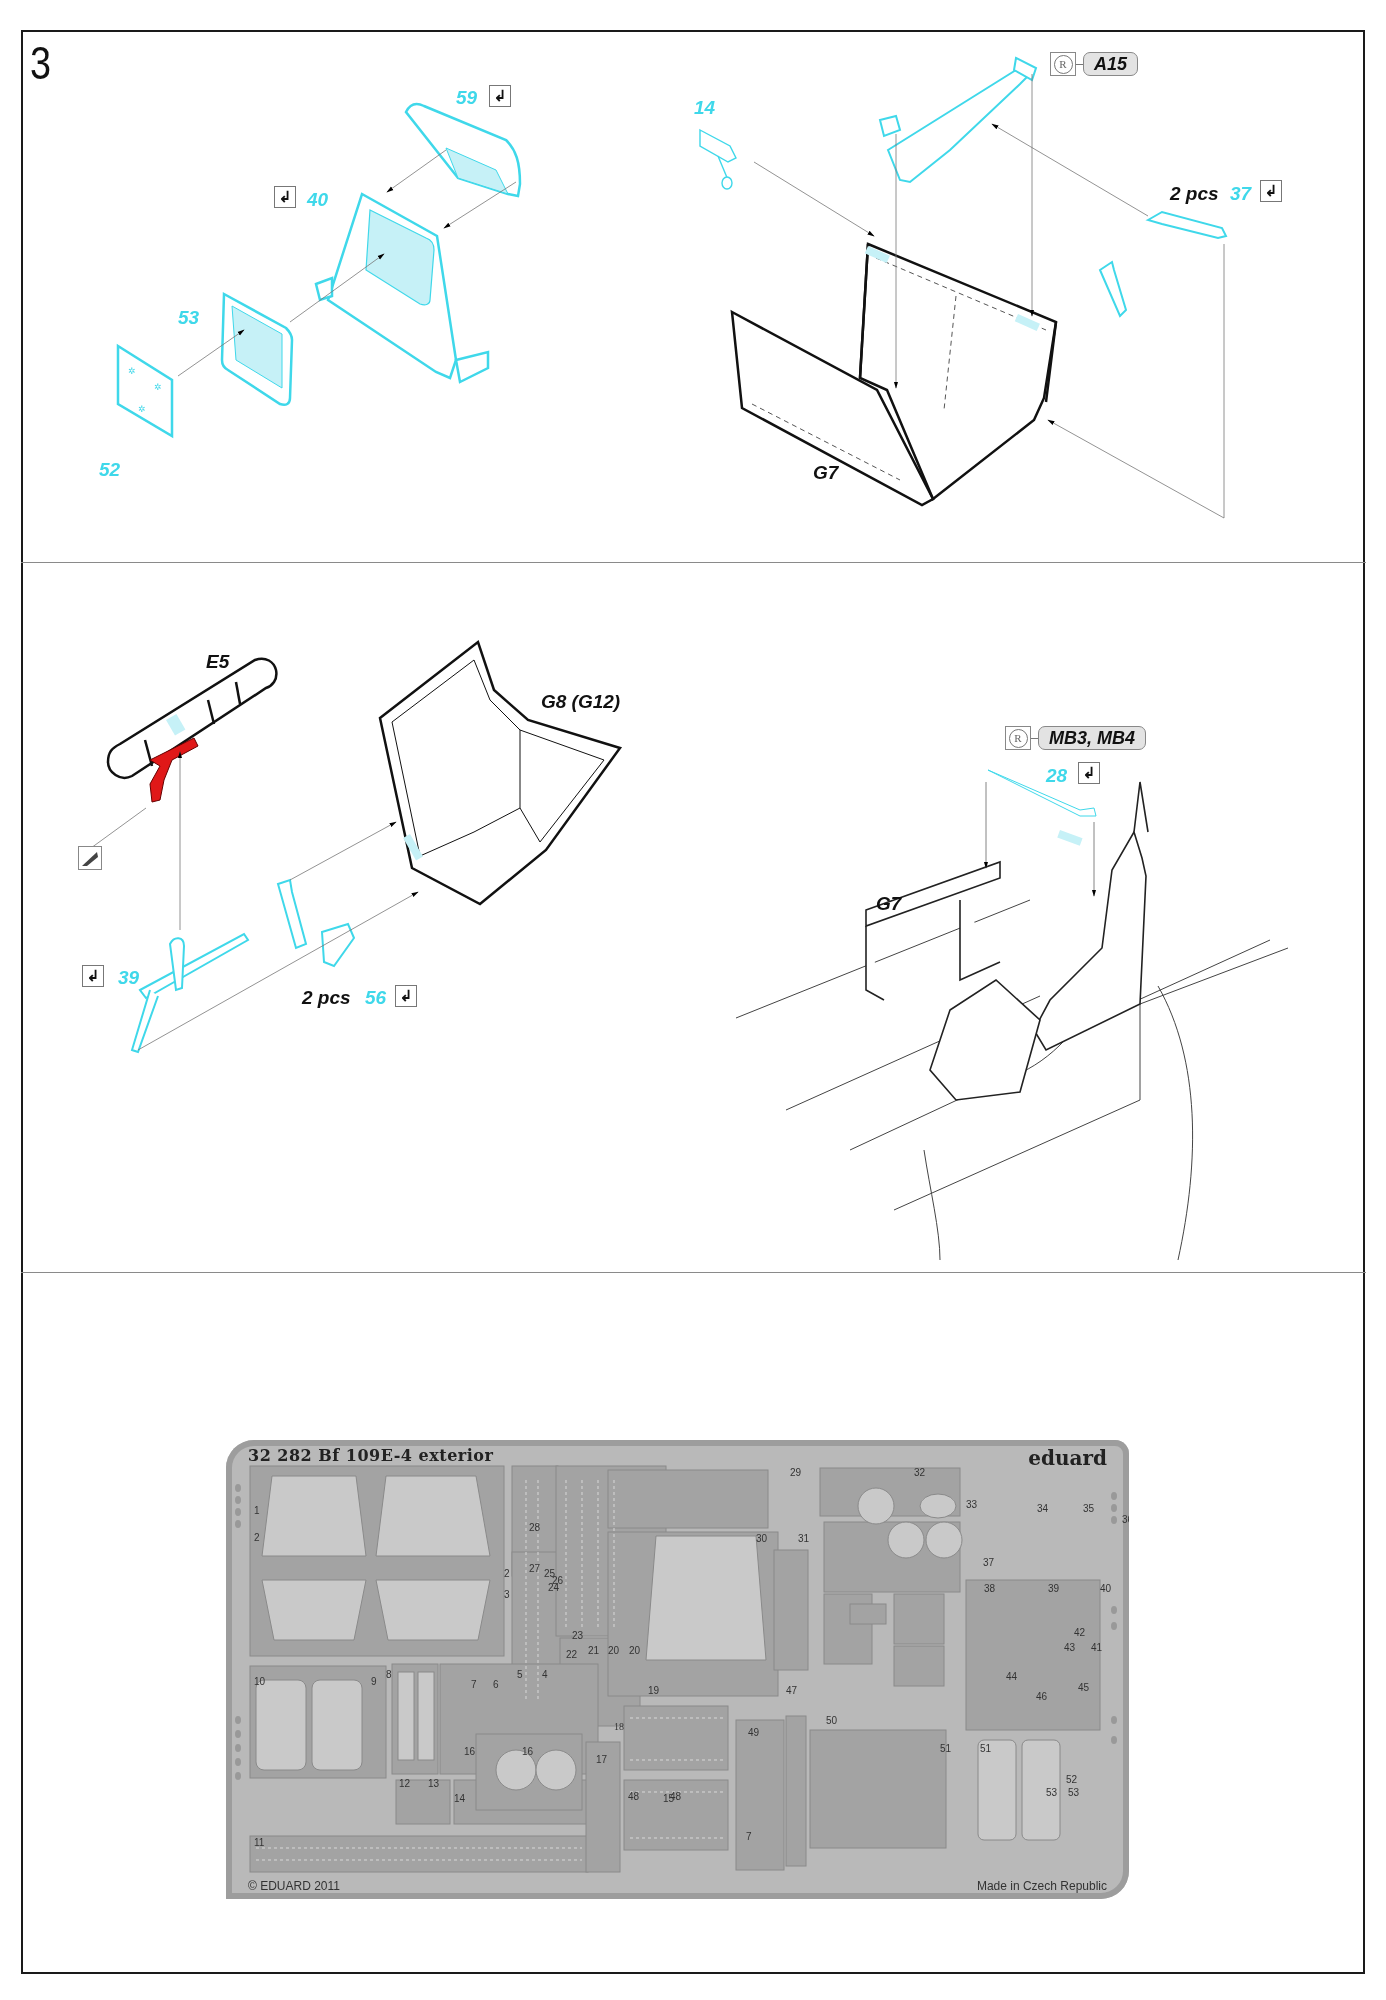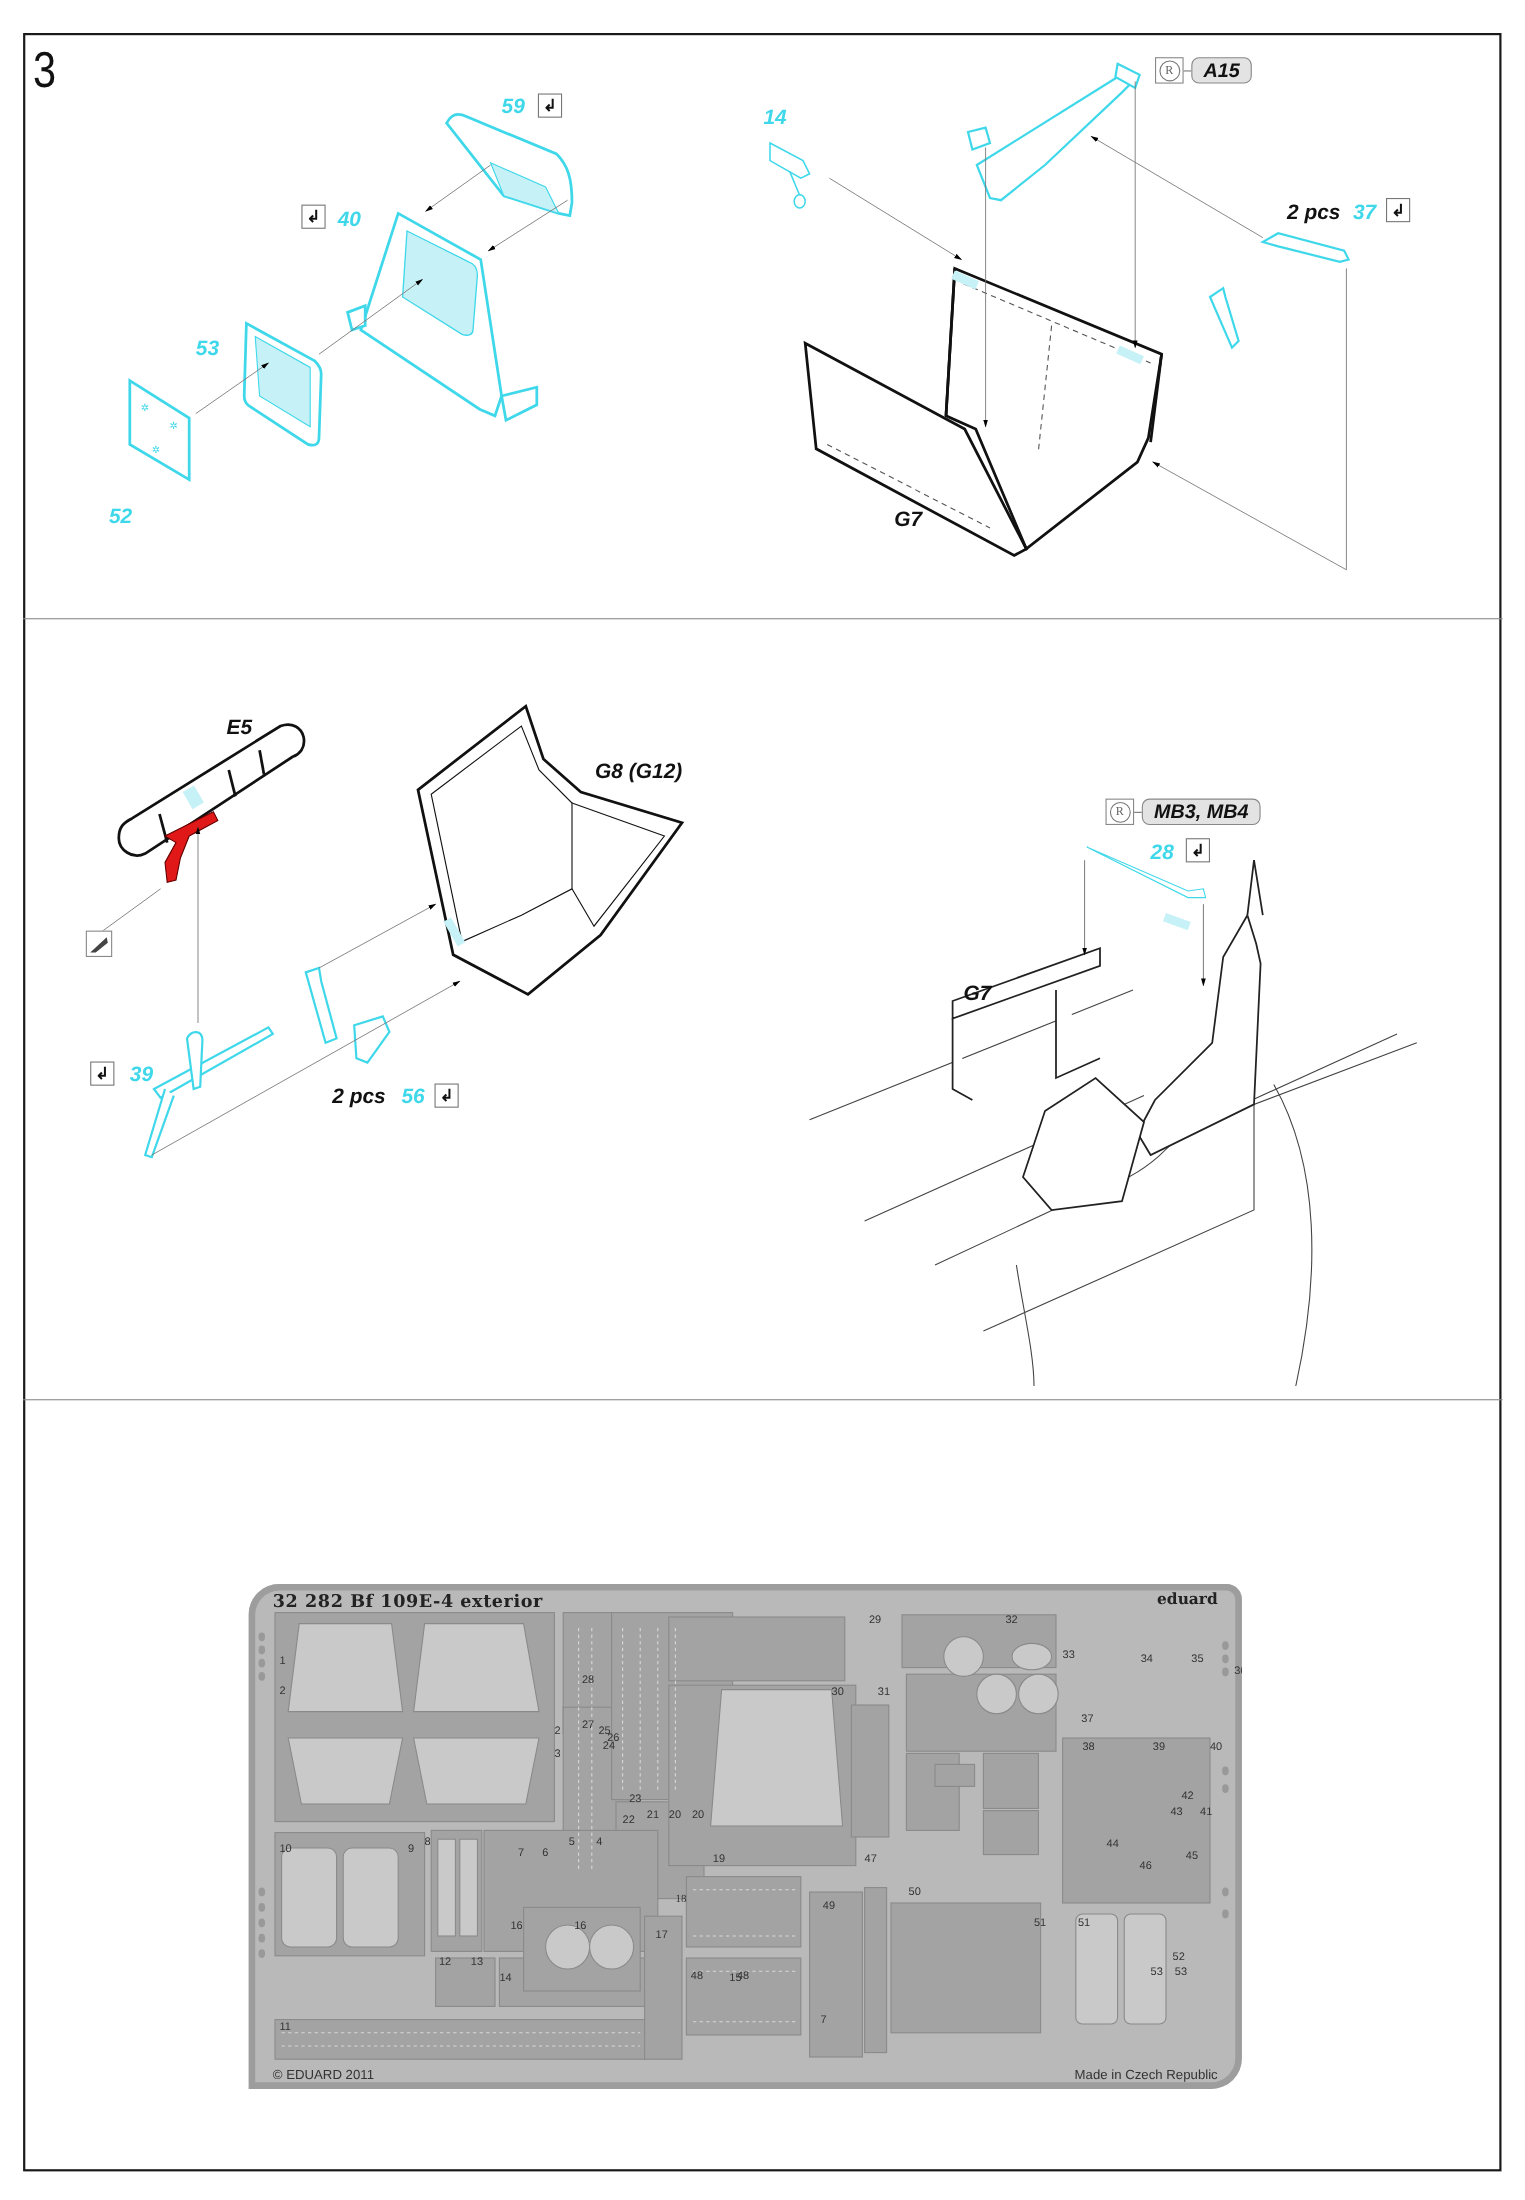--- a/index.html
+++ b/index.html
@@ -12,21 +12,21 @@
   .bend{position:absolute;width:22px;height:22px;border:1px solid #777;background:#fff;box-sizing:border-box;display:flex;align-items:center;justify-content:center;font-size:15px;font-weight:bold;color:#111;}
   .rmark{position:absolute;width:26px;height:24px;border:1px solid #888;background:#fff;box-sizing:border-box;display:flex;align-items:center;justify-content:center;}
   .rmark span{width:17px;height:17px;border:1px solid #777;border-radius:50%;font-size:11px;font-family:"Liberation Serif",serif;color:#666;display:flex;align-items:center;justify-content:center;}
   .rline{position:absolute;height:1px;width:7px;background:#777;}
   .pill{position:absolute;height:24px;border:1px solid #888;border-radius:7px;background:#e3e3e3;box-sizing:border-box;padding:0 10px;font-weight:bold;font-style:italic;font-size:18px;color:#111;display:flex;align-items:center;white-space:nowrap;}
   .paint-icon{position:absolute;width:24px;height:24px;border:1px solid #888;background:#fff;box-sizing:border-box;}
   svg.art{position:absolute;left:0;top:0;}
   
   .fret{position:absolute;left:226px;top:1440px;width:903px;height:459px;background:#b9b9b9;border-radius:28px 14px 28px 0;box-shadow:inset 0 0 0 6px #9d9d9d;overflow:hidden;}
   .fret-title{position:absolute;left:22px;top:6px;font-family:"DejaVu Serif",serif;font-weight:bold;font-size:16px;color:#222;letter-spacing:0.5px;}
-  .fret-brand{position:absolute;right:22px;top:6px;font-family:"DejaVu Serif",serif;font-weight:bold;font-size:14px;color:#222;}
+  .fret-brand{position:absolute;right:22px;top:6px;font-family:"DejaVu Serif",serif;font-weight:bold;font-size:20px;color:#222;}
   .fret-copy{position:absolute;left:22px;bottom:6px;font-size:12px;color:#333;}
   .fret-made{position:absolute;right:22px;bottom:6px;font-size:12px;color:#333;}
   .pn{position:absolute;font-size:10px;color:#333;line-height:1;}
 </style>
 </head>
 <body>
 
 <div class="frame"></div>
 <div class="divider" style="top:562px"></div>
 <div class="divider" style="top:1272px"></div>

